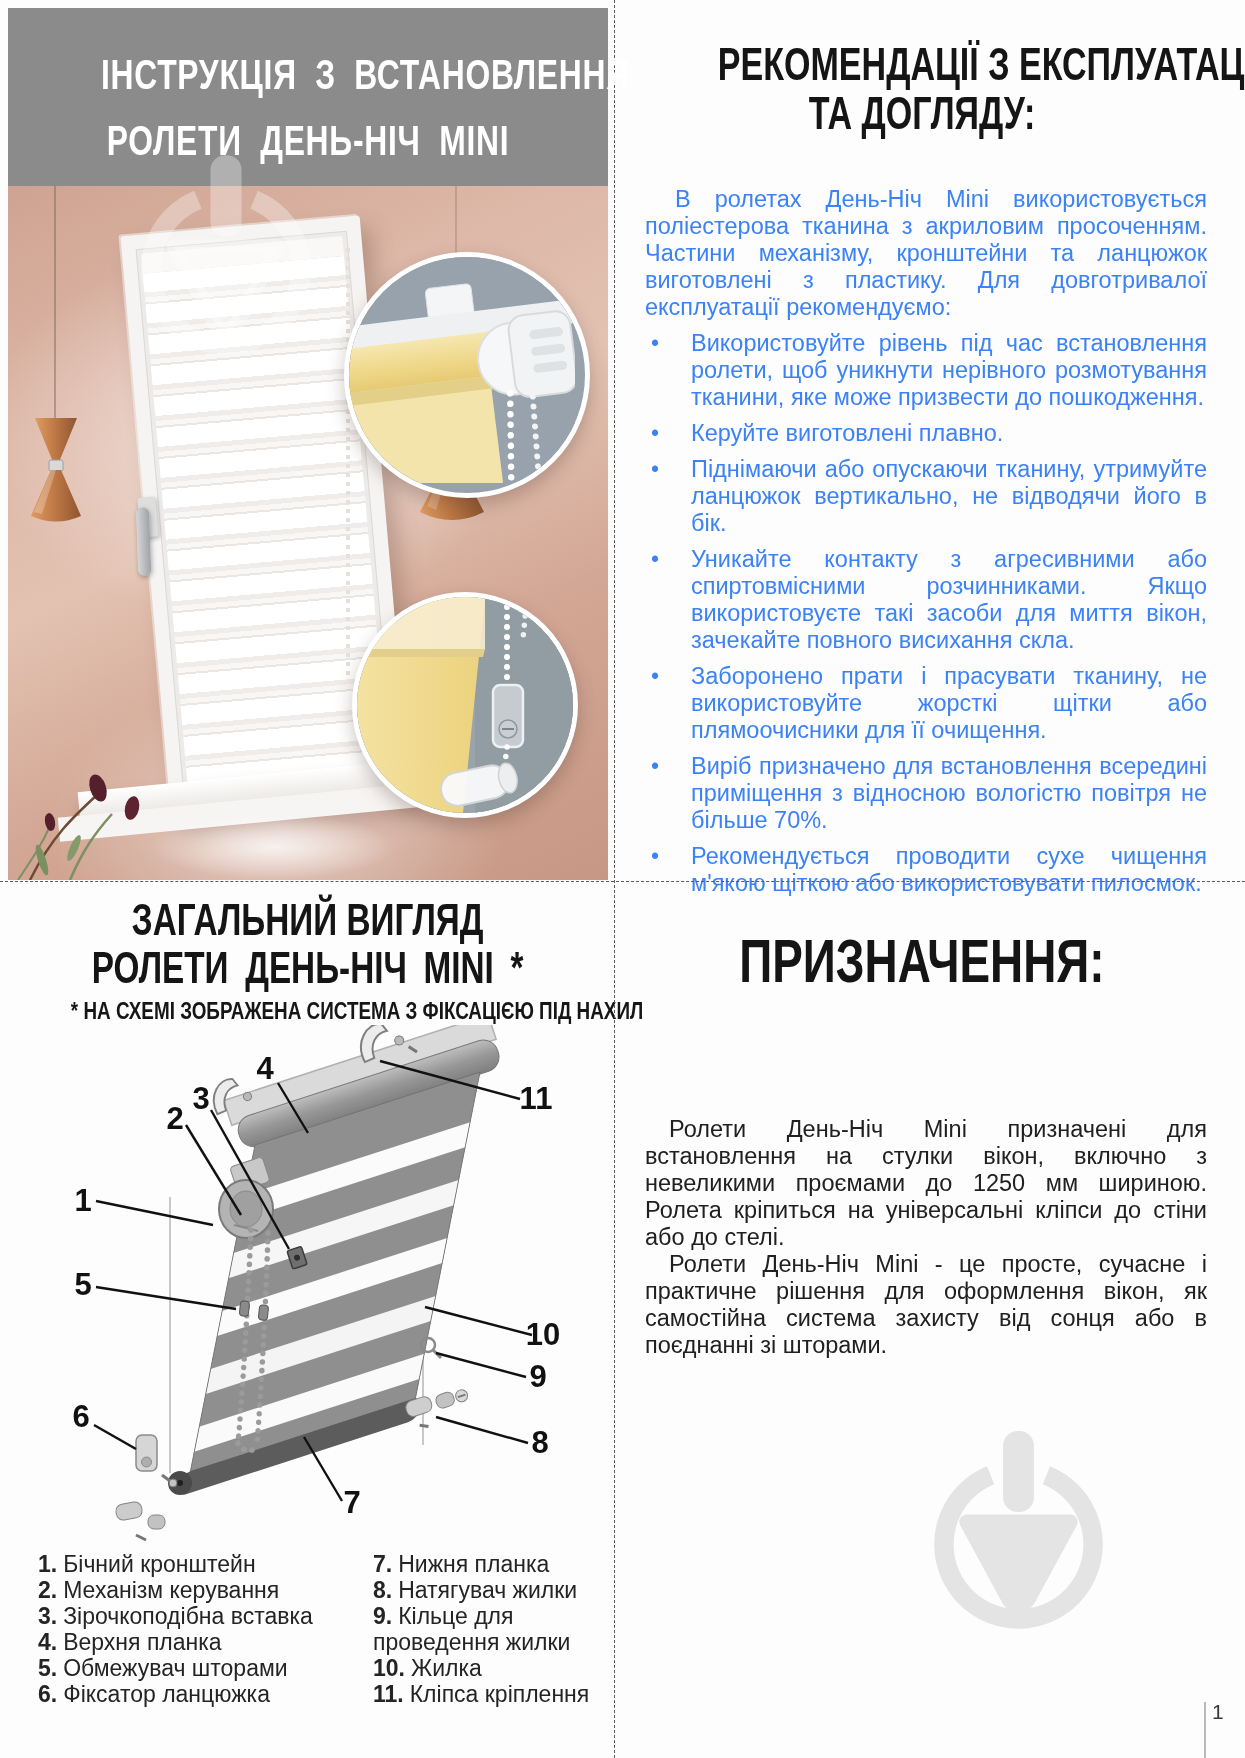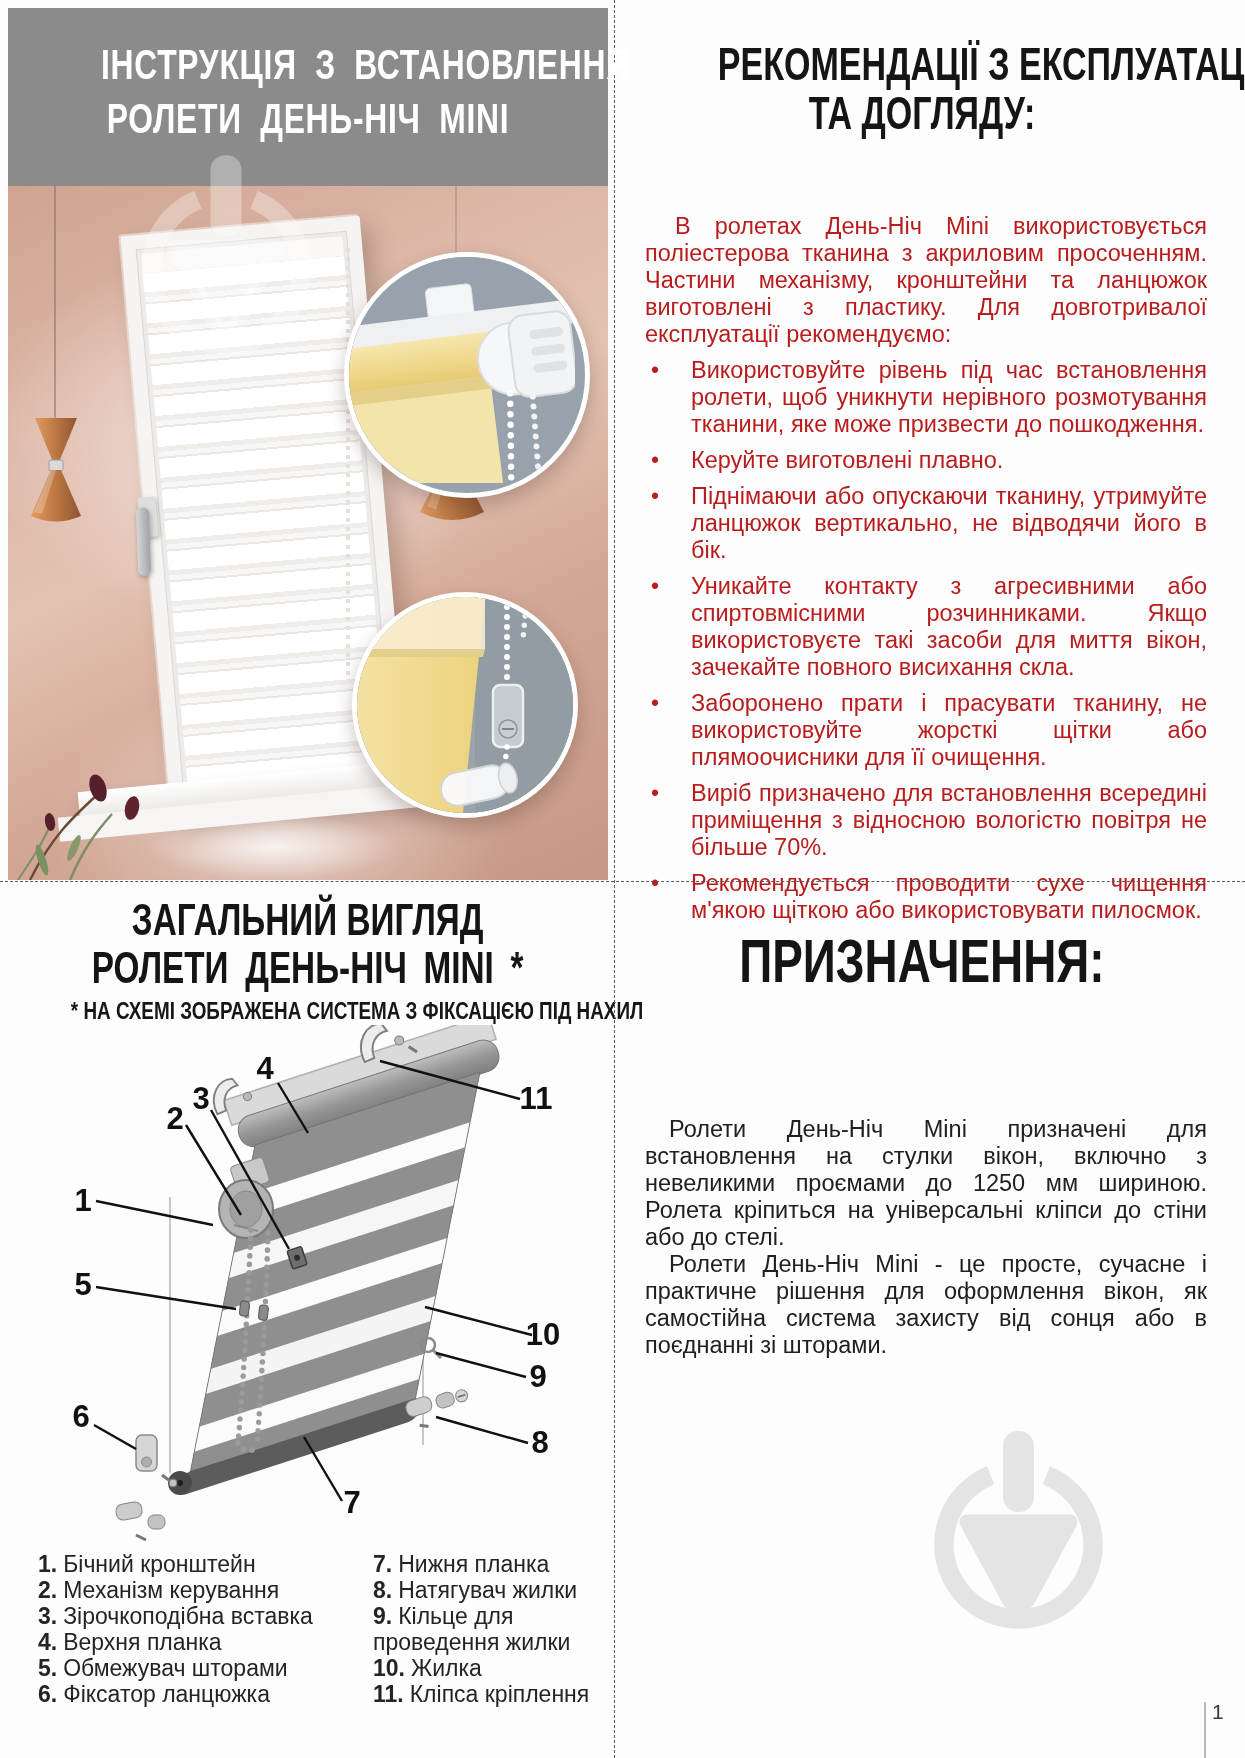--- a/index.html
+++ b/index.html
@@ -10,22 +10,22 @@
   
   .v-divider{left:614px;top:0;height:1758px;width:0;border-left:1px dashed #5a5a5a;}
   .h-divider{top:881px;left:0;width:1245px;height:0;border-top:1px dashed #5a5a5a;}
 
   
   .hd-line{text-align:center;font-weight:700;line-height:1.06;}
   .cond{display:inline-block;transform:scaleX(0.74);white-space:nowrap;}
 
   
   .gray-box{left:8px;top:8px;width:600px;height:178px;background:#8b8b8b;z-index:1;}
-  .gray-box .hd-line{color:#fff;font-size:43px;margin-top:34px;word-spacing:12px;letter-spacing:1px;}
-  .gray-box .hd-line + .hd-line{margin-top:8px;}
+  .gray-box .hd-line{color:#fff;font-size:43px;margin-top:44px;word-spacing:12px;letter-spacing:1px;}
+  .gray-box .hd-line + .hd-line{margin-top:20px;}
 
   #photo{left:8px;top:186px;width:600px;height:694px;overflow:hidden;z-index:1;}
   .wall{left:0;top:0;width:600px;height:694px;
     background:
       radial-gradient(ellipse 430px 300px at 40% 36%, rgba(255,255,255,.55), rgba(255,255,255,0) 62%),
       radial-gradient(ellipse 420px 260px at 45% 92%, rgba(255,255,255,.5), rgba(255,255,255,0) 55%),
       linear-gradient(155deg,#cfa391 0%,#ddb7a7 26%,#e3c2b2 45%,#d3a795 68%,#c69784 100%);}
   .cable{width:2px;background:rgba(120,98,88,.45);}
   .window{left:112px;top:40px;width:240px;height:588px;background:#f6f4f2;border-radius:3px;
           transform:rotate(-5deg);transform-origin:50% 0%;
@@ -45,21 +45,21 @@
          background:radial-gradient(rgba(255,255,255,.75),rgba(255,255,255,0) 70%);}
 
   .inset{border-radius:50%;border:5px solid #ffffff;overflow:hidden;
          box-shadow:0 8px 18px rgba(70,45,38,.28);background:#97a2ac;}
   #inset1{left:336px;top:66px;width:236px;height:236px;}
   #inset2{left:344px;top:406px;width:216px;height:216px;}
 
   
   .reco-title{left:622px;top:40px;width:600px;}
   .reco-title .hd-line{font-size:46px;color:#151515;}
-  .reco-body{left:645px;top:186px;width:562px;font-size:23.5px;line-height:27px;text-align:justify;color:#b91c1c;margin-top:27px;}
+  .reco-body{left:645px;top:186px;width:562px;font-size:23.5px;line-height:27px;text-align:justify;color:#3b82f6;}
   .reco-intro{text-indent:30px;margin-bottom:6px;}
   .bullet{display:flex;margin-top:9px;}
   .bullet .dot{width:40px;flex:0 0 40px;text-align:left;padding-left:6px;font-size:23px;}
   .bullet .btxt{flex:1;text-align:justify;}
 
   
   .ov-title{left:8px;top:896px;width:600px;}
   .ov-title .hd-line{font-size:45px;color:#151515;}
   .ov-note{left:8px;top:998px;width:600px;text-align:left;font-weight:700;font-size:23px;color:#161616;}
   .ov-note .cond{transform:scaleX(0.82);}

